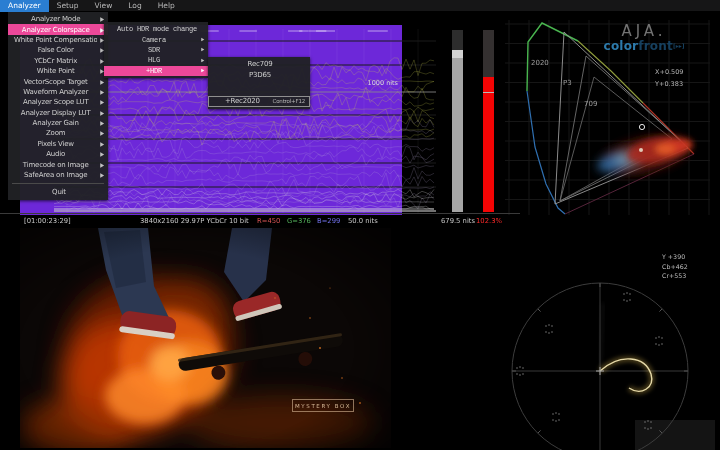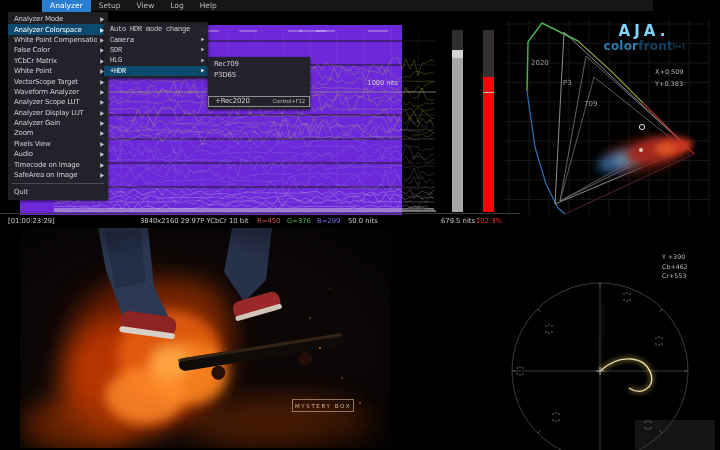--- a/index.html
+++ b/index.html
@@ -1,68 +1,68 @@
 <!DOCTYPE html>
 <html><head>
 <meta charset="utf-8">
 <style>
   html,body{margin:0;padding:0;background:#000;}
   *{box-sizing:border-box;}
   .app{position:relative;width:720px;height:450px;background:#000;overflow:hidden;
        font-family:"DejaVu Sans",sans-serif;-webkit-font-smoothing:antialiased;}
 
   
-  .menubar{position:absolute;left:0;top:0;width:611px;height:12px;background:#161617;
-           display:flex;align-items:center;z-index:30;border-bottom:1px solid #000;margin-left:42px;}
+  .menubar{position:absolute;left:0;top:0;width:720px;height:12px;background:#161617;
+           display:flex;align-items:center;z-index:30;border-bottom:1px solid #000;}
   .mbi{font-size:7.5px;color:#b9b9b9;padding:0 8px;height:12px;line-height:12px;}
   .mbi.on{background:#2a7ed2;color:#fff;}
 
   
   .panel{position:absolute;background:rgba(32,33,36,0.96);z-index:25;padding:2px 0;
-         box-shadow:0 1px 3px rgba(0,0,0,.7);}
+         box-shadow:0 1px 3px rgba(0,0,0,.7);text-align:center;}
   .menu-panel{left:8px;top:12px;width:100px;}
   .sub-panel{left:104px;top:22px;width:104px;font-family:Liberation Mono, monospace;}
   .hdr-panel{left:208px;top:57px;width:102px;}
   .mrow{display:flex;align-items:center;height:10.4px;padding:0 4px 0 6px;
         font-size:7px;color:#cfcfcf;letter-spacing:-0.2px;white-space:nowrap;}
   .mrow .ml{flex:1 1 auto;overflow:hidden;}
   .mrow .msc{font-size:5.5px;color:#b5b5b5;margin-left:3px;}
   .mrow .marr{font-size:5px;color:#c2c2c2;margin-left:3px;transform:scaleY(1.2);}
-  .mrow.on{background:#0c4a6e;color:#fff;}
+  .mrow.on{background:#ec4899;color:#fff;}
   .mrow.on .marr{color:#fff;}
   .mrow.sel{border:1px solid #8f8f8f;height:11.4px;margin-top:16px;}
   .mdiv{height:1px;background:#4a4a4a;margin:3px 4px;}
   .quit-row{margin-top:2px;}
 
   
   .wf-panel{position:absolute;left:20px;top:25px;width:382px;height:190px;background:#6d28d9;z-index:5;padding-left:34px;}
   .wf-scale{position:absolute;right:4px;top:54px;font-size:6.5px;color:#d9d9d9;z-index:6;}
 
   
   .info-row{position:absolute;left:0;top:213px;width:520px;height:15px;border-top:1px solid #3a3a3a;z-index:6;}
   .info-row span{position:absolute;top:3px;font-size:6.8px;color:#c9c9c9;white-space:nowrap;}
-  .ir-tc{left:8px;}
+  .ir-tc{left:24px;}
   .ir-fmt{left:140px;}
   .ir-r{left:257px;}
   .ir-g{left:287px;}
   .ir-b{left:317px;}
   .ir-n{left:348px;}
   .ir-w{left:433px;width:50px;text-align:center;font-size:6.3px;}
   .ir-p{left:470px;width:38px;text-align:center;font-size:6.3px;}
 
   
   .bar{position:absolute;top:30px;width:11px;height:182px;z-index:5;}
   .bar-gray{left:452px;background:linear-gradient(to bottom,#2d2d2d 0 20px,#d2d2d2 20px 28px,#a6a6a6 28px 100%);}
   .bar-red{left:483px;background:linear-gradient(to bottom,#343030 0 47px,#f40404 47px 100%);}
   .bar-red .mark{position:absolute;left:0;top:62px;width:11px;height:1px;background:#b9b9b9;}
 
   
   .cie-panel{position:absolute;left:505px;top:20px;width:205px;height:195px;z-index:4;}
   .logo{position:absolute;left:585px;top:24px;width:118px;text-align:center;z-index:8;line-height:1;}
-  .logo .aja{font-size:15px;font-weight:bold;letter-spacing:4px;color:#7dd3fc;}
+  .logo .aja{font-size:15px;font-weight:normal;letter-spacing:4px;color:#737373;}
   .logo .cf{font-size:12px;font-weight:bold;letter-spacing:0.2px;margin-top:1px;}
   .logo .cf .c1{color:#2d7aab;}
   .logo .cf .c2{color:#16405f;}
   .logo .cf .mk{font-size:6px;color:#16405f;vertical-align:2px;letter-spacing:0;}
 
   
   .photo{position:absolute;left:20px;top:228px;width:371px;height:220px;background:#0a0706;z-index:3;overflow:hidden;}
   .wm{position:absolute;left:272px;top:171px;width:62px;height:13px;border:1px solid rgba(205,172,140,.65);
       color:#d8bb99;font-size:5.5px;letter-spacing:1.6px;text-align:center;line-height:12px;}
 

